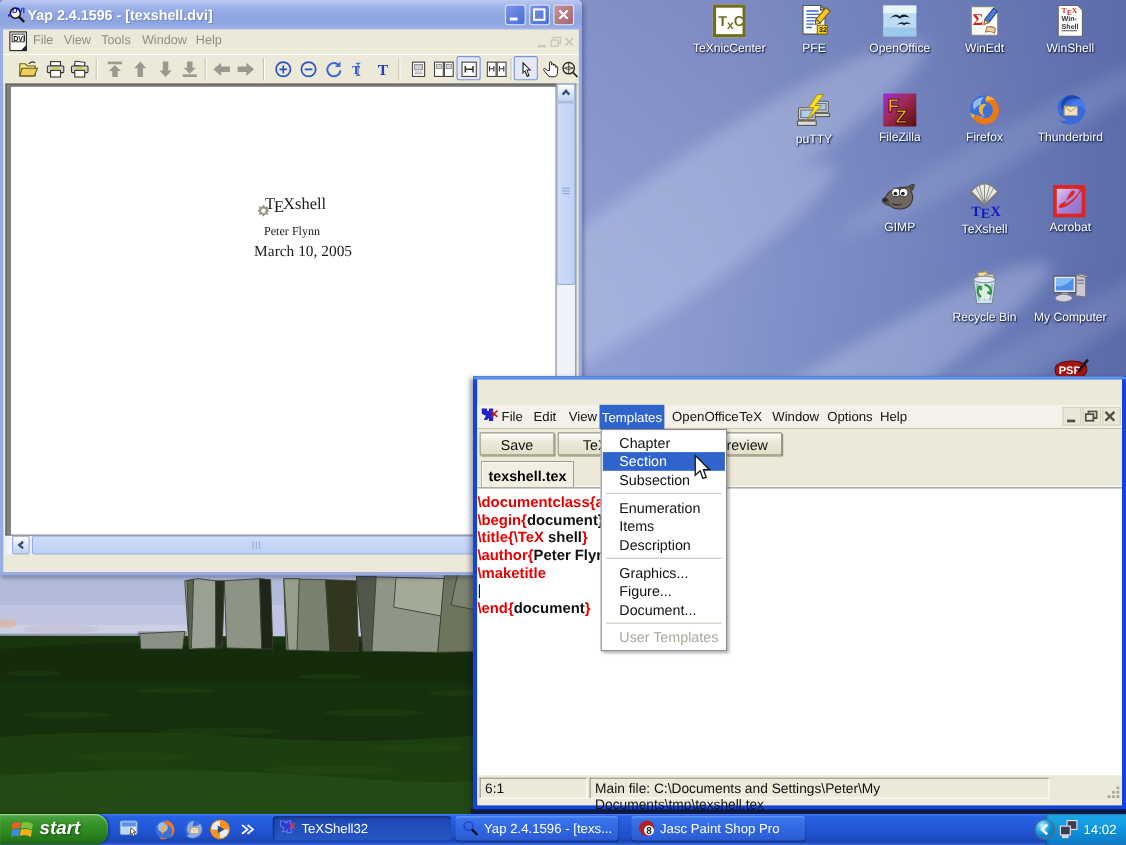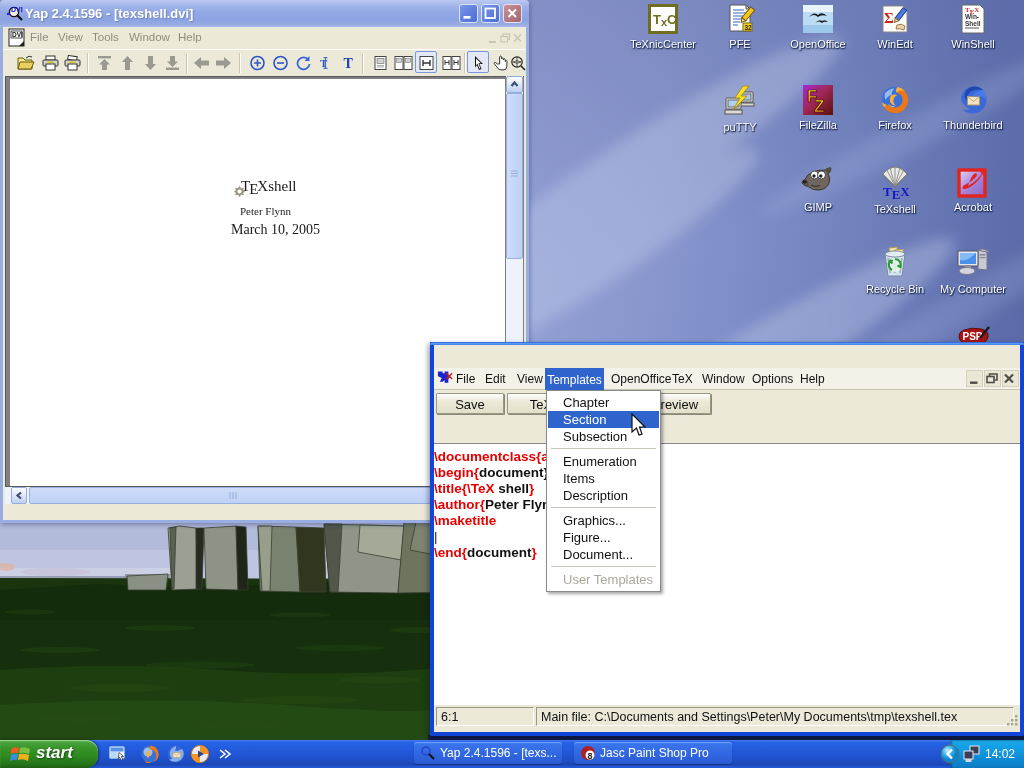--- a/index.html
+++ b/index.html
@@ -552,34 +552,37 @@
       <svg style="position:absolute;right:5px;top:5px" width="12" height="11" viewBox="0 0 12 11">
           <path d="M2 1.5 L10 9.5 M10 1.5 L2 9.5" stroke="#4e4e48" stroke-width="2.2"></path>
         </svg>
     </div>
     <div class="toolbar">
       <div class="xpbtn" style="left:2px; width:68px; padding-top:3px;">Save</div>
       <div class="xpbtn" style="left:73px; width:68px; padding-top:3px;">TeX</div>
       <div class="xpbtn" style="left:144px; width:68px; padding-top:3px;"></div>
       <div class="xpbtn" style="left:205px; width:72px; padding-top:3px;">Preview</div>
     </div>
+    <div class="tabrow">
+        <div class="tab">texshell.tex</div>
+      </div>
     <div class="editor">
       <div class="ln" style="top:5px"><span class="red">\documentclass{a</span></div>
       <div class="ln" style="top:21px"><span class="red">\begin{</span><span class="blk">document}</span></div>
       <div class="ln" style="top:37px"><span class="red">\title{\TeX </span><span class="blk">shell</span><span class="red">}</span></div>
       <div class="ln" style="top:53px"><span class="red">\author{</span><span class="blk">Peter Flynn</span></div>
       <div class="ln" style="top:69px"><span class="red">\maketitle</span></div>
       <div class="ln" style="top:85px"><span class="blk" style="font-weight:normal">|</span></div>
       <div class="ln" style="top:101px"><span class="red">\end{</span><span class="blk">document</span><span class="red">}</span></div>
     </div>
     <div class="status">
       <div class="spanel" style="left:2px; width:98px;">
           <span style="position:absolute;left:4px;top:2px;">6:1</span>
         </div>
-      <div class="spanel" style="left:102px; width:478px;">
+      <div class="spanel" style="left:102px; width:418px;">
           <span style="position:absolute;left:4px;top:2px;">Main file: C:\Documents and Settings\Peter\My Documents\tmp\texshell.tex</span>
         </div>
       <svg style="position:absolute;right:1px;top:9px" width="13" height="13" viewBox="0 0 13 13">
           <g fill="#a8a696">
             <rect x="9" y="9" width="2.5" height="2.5"></rect>
             <rect x="5" y="9" width="2.5" height="2.5"></rect>
             <rect x="1" y="9" width="2.5" height="2.5"></rect>
             <rect x="9" y="5" width="2.5" height="2.5"></rect>
             <rect x="9" y="1" width="2.5" height="2.5"></rect>
             <rect x="5" y="5" width="2.5" height="2.5"></rect>
@@ -638,20 +641,27 @@
         <circle cx="10" cy="10" r="8.6" fill="#e8ecf5"></circle>
         <circle cx="10" cy="10" r="8.6" fill="none" stroke="#c87818"></circle>
         <path d="M10 1.4 A8.6 8.6 0 0 1 18.6 10 L10 10 Z" fill="#f59423"></path>
         <path d="M10 18.6 A8.6 8.6 0 0 1 1.4 10 L10 10 Z" fill="#f59423"></path>
         <path d="M8 6.5 L14 10 L8 13.5 Z" fill="#304880"></path>
       </svg>
     <text></text>
     <svg style="position:absolute;left:218px;top:7px" width="14" height="14" viewBox="0 0 14 14">
         <path d="M2 3 L7 7 L2 11 M7 3 L12 7 L7 11" stroke="#fff" stroke-width="1.6" fill="none"></path>
       </svg>
+    <div class="tbtn pressed" style="left:248px; width:162px;">
+      <svg class="ti" viewBox="0 0 18 17">
+          <path d="M1 1 L6 1 L6 3 L8 3 L8 1 L12 1 L12 5 L14 7 L12 9 L12 13 L8 13 L8 10 L6 12 L3 12 L5 8 L1 6 Z" fill="#2a3ad8" stroke="#b8c4f8" stroke-width="0.5"></path>
+          <path d="M10 3 L16 9 M16 3 L10 9" stroke="#d04040" stroke-width="1.5"></path>
+        </svg>
+      <span class="tt">TeXShell32</span>
+    </div>
     <div class="tbtn" style="left:414px; width:148px;">
       <svg class="ti" viewBox="0 0 16 16">
           <circle cx="6" cy="6" r="4" fill="none" stroke="#2244cc" stroke-width="1.5"></circle>
           <path d="M9 9 L14 14" stroke="#111" stroke-width="2"></path>
         </svg>
       <span class="tt">Yap 2.4.1596 - [texs...</span>
     </div>
     <div class="tbtn" style="left:574px; width:158px;">
       <svg class="ti" viewBox="0 0 16 16">
           <circle cx="8" cy="8" r="7" fill="#b02020"></circle>

